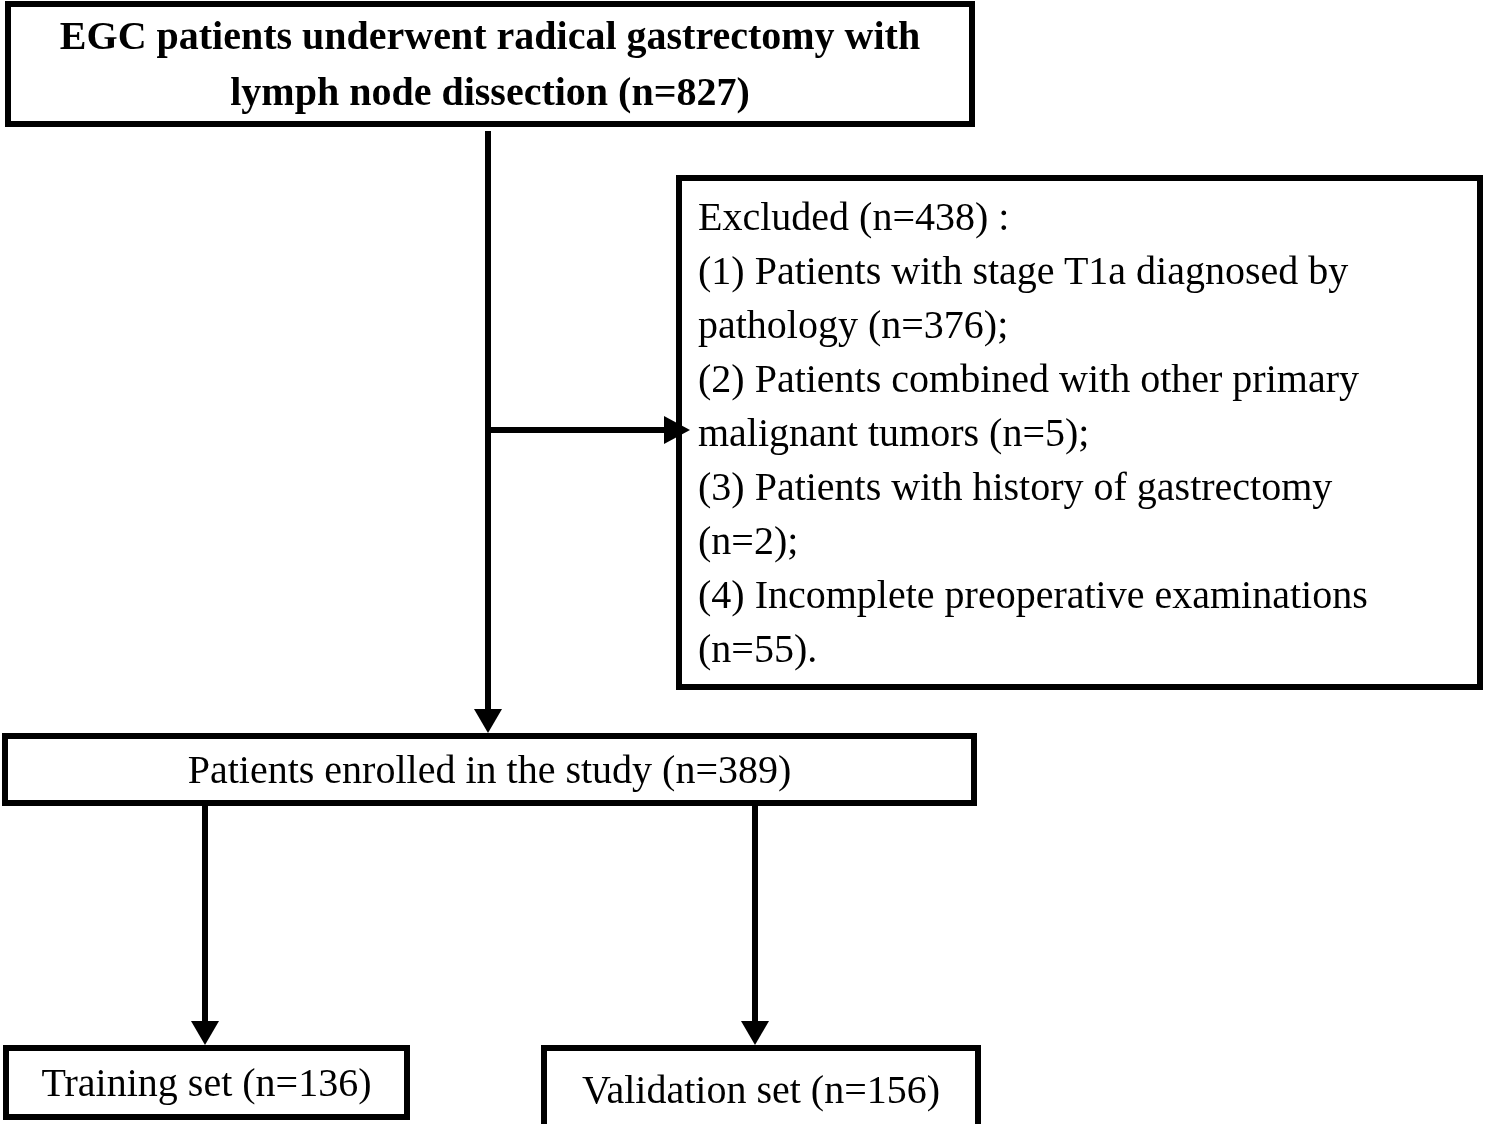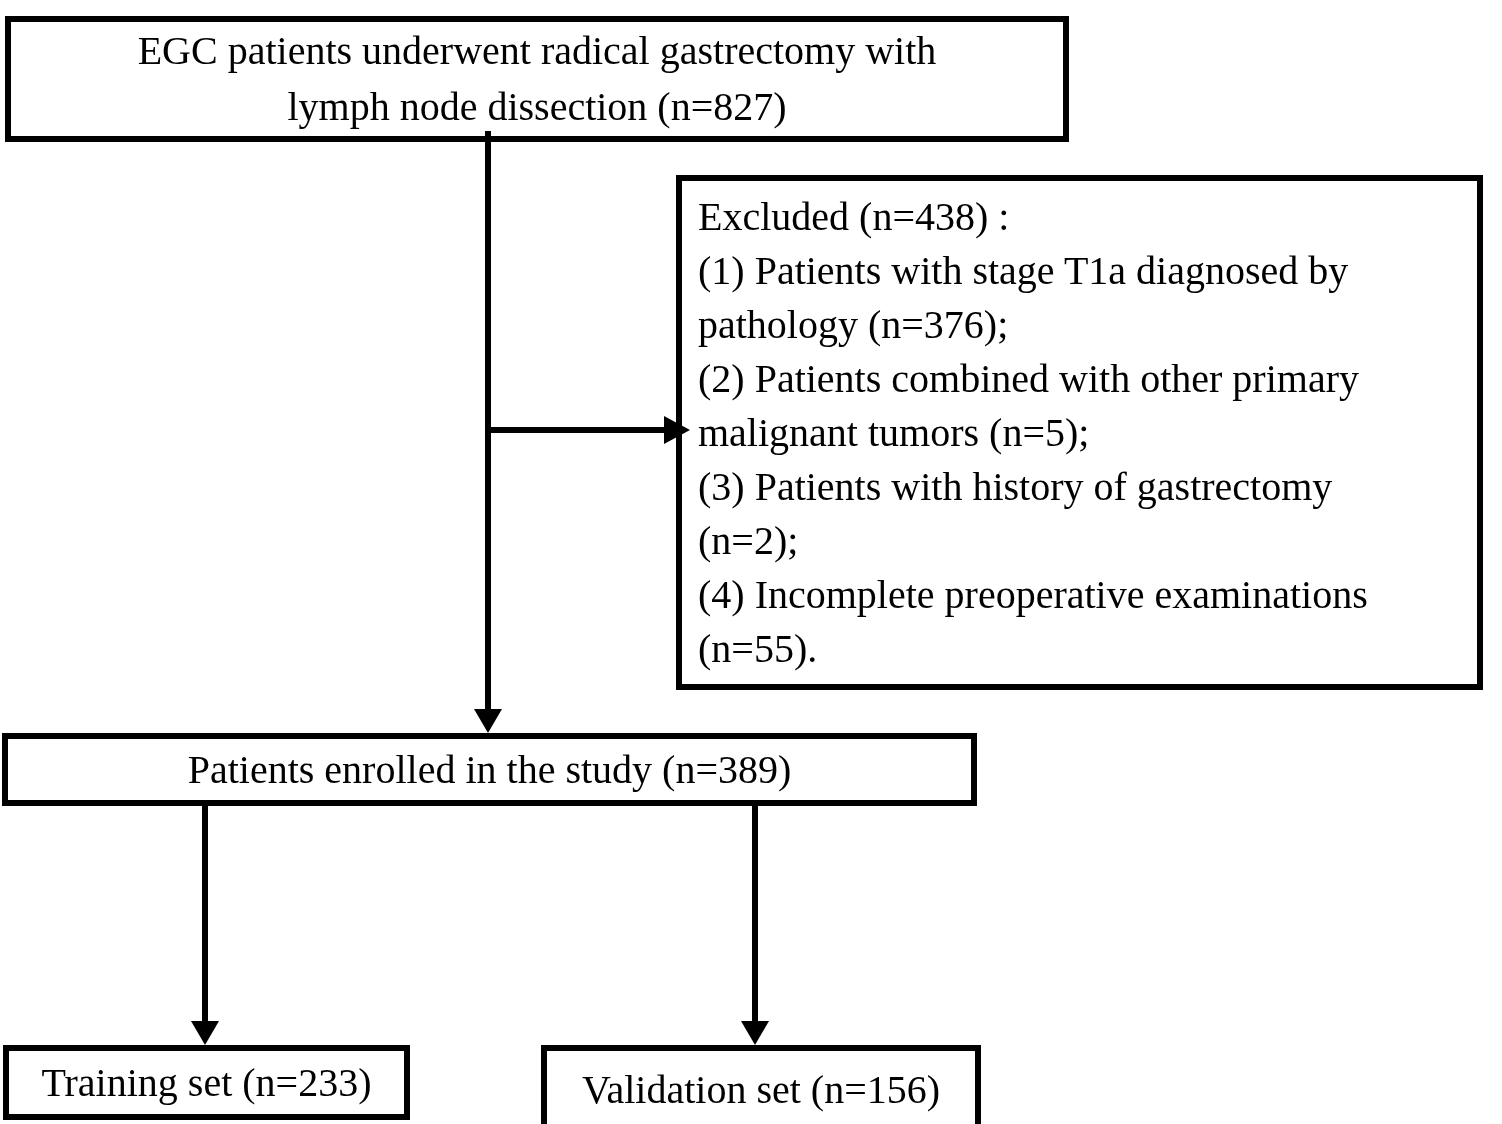--- a/index.html
+++ b/index.html
@@ -29,21 +29,21 @@
   }
   .node.centered {
     display: flex;
     align-items: center;
     justify-content: center;
   }
   .node.centered .label {
     text-align: center;
     line-height: 56px;
   }
-  .node-initial      { left: 5px;   top: 16px;    width: 1064px; height: 126px; }
+  .node-initial      { left: 5px;   top: 1px;    width: 970px; height: 126px; font-weight: bold; }
   .node-excluded     { left: 676px; top: 175px;  width: 807px; height: 515px; }
   .node-excluded .label {
     text-align: left;
     line-height: 54px;
     padding: 9px 8px 0 16px;
   }
   .node-enrolled     { left: 2px;   top: 733px;  width: 975px; height: 73px;  }
   .node-training     { left: 3px;   top: 1045px; width: 407px; height: 75px;  }
   .node-validation   { left: 541px; top: 1045px; width: 440px; height: 90px;  }
 
@@ -96,21 +96,21 @@
 (n=2);
 (4) Incomplete preoperative examinations
 (n=55).</div>
   </div>
 
   <div class="node node-enrolled centered">
     <div class="label">Patients enrolled in the study (n=389)</div>
   </div>
 
   <div class="node node-training centered">
-    <div class="label">Training set (n=233)</div>
+    <div class="label">Training set (n=136)</div>
   </div>
 
   <div class="node node-validation centered">
     <div class="label">Validation set (n=156)</div>
   </div>
 
   <div class="line line-initial-to-enrolled"></div>
   <div class="arrowhead down ah-enrolled"></div>
 
   <div class="line line-branch-to-excluded"></div>

